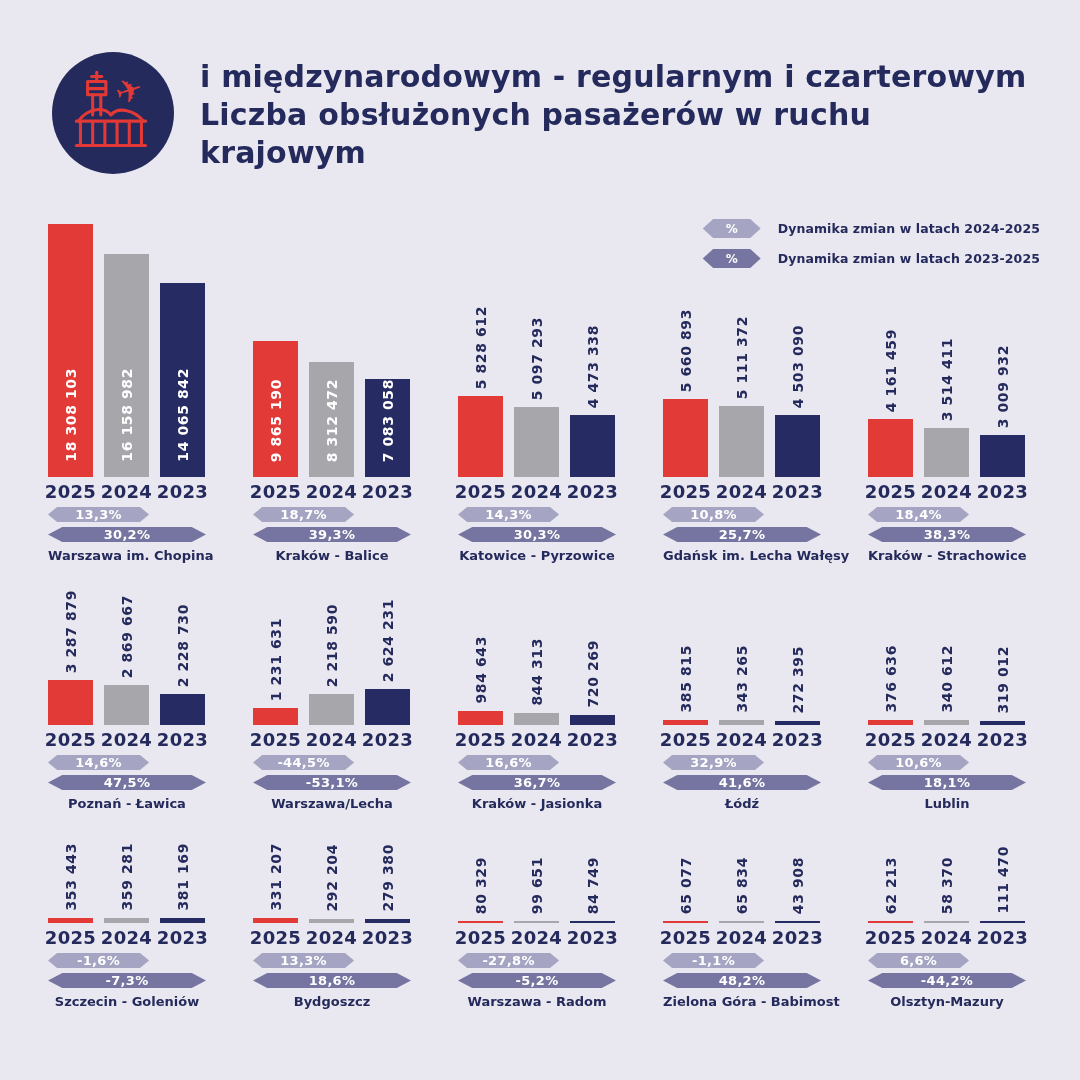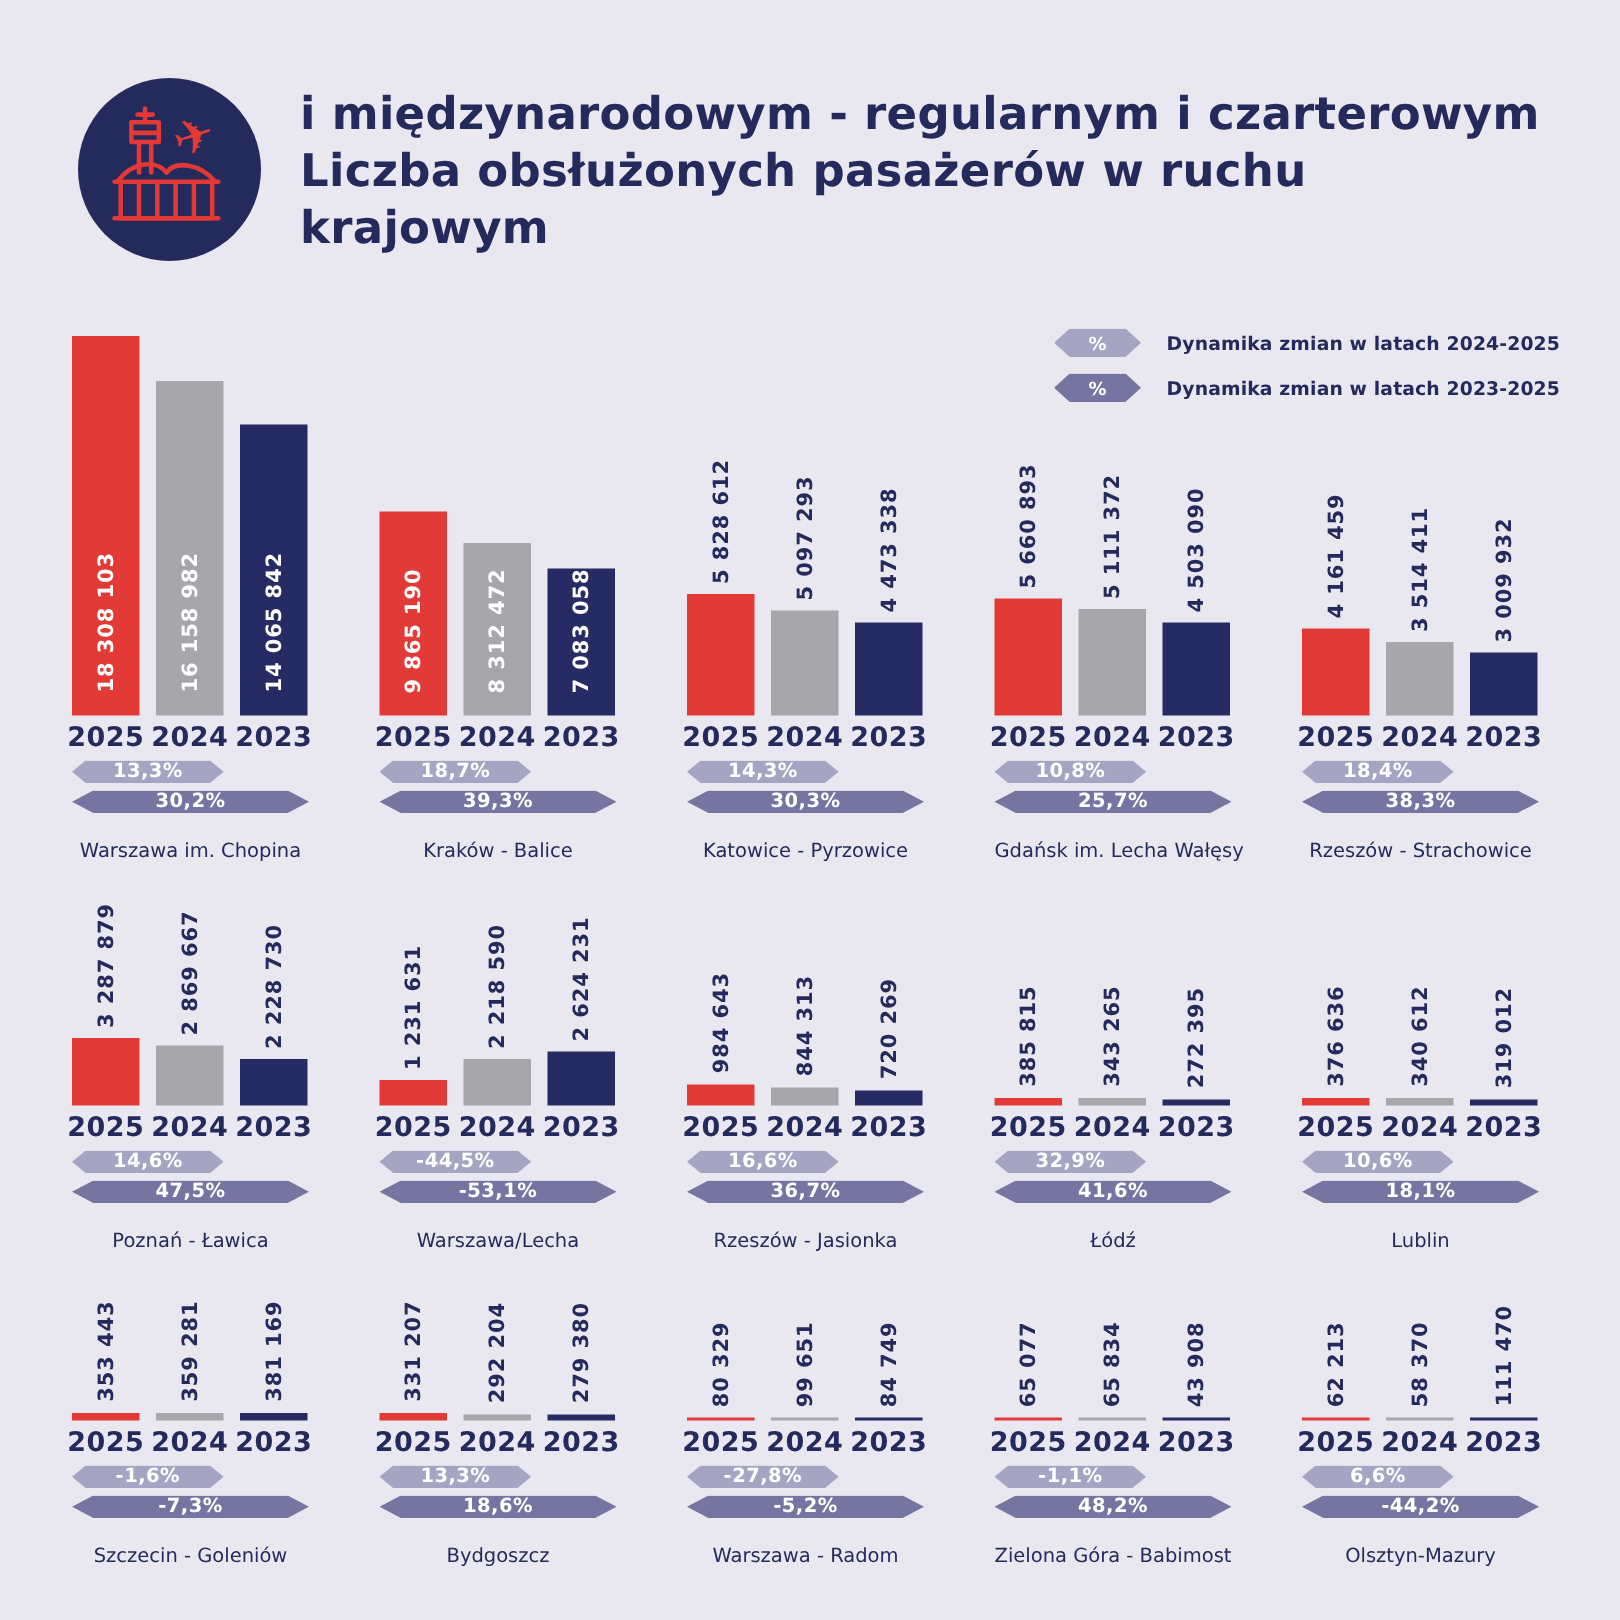--- a/index.html
+++ b/index.html
@@ -41,21 +41,21 @@
   .bar-value.outside{color:#252a5c;margin-bottom:7px;}
   .inside-holder{position:absolute;bottom:15px;left:0;width:100%;display:flex;justify-content:center;}
   .bar-value.inside{color:#ffffff;}
   .years-row{display:flex;gap:11px;margin-top:4px;}
   .year-label{width:45px;display:flex;justify-content:center;font-size:18px;font-weight:bold;letter-spacing:0.3px;}
   .arrow{height:15px;margin-top:5px;display:flex;align-items:center;justify-content:center;
     color:#fff;font-size:13px;font-weight:bold;letter-spacing:0.3px;
     clip-path:polygon(0 50%,9% 0,91% 0,100% 50%,91% 100%,9% 100%);}
   .arrow.light{width:64%;background:#a5a5c3;}
   .arrow.dark{width:100%;background:#7675a1;}
-  .airport-name{font-size:13px;font-weight:normal;text-align:center;margin-top:18px;white-space:nowrap;}
+  .airport-name{font-size:13px;font-weight:bold;text-align:center;margin-top:6px;white-space:nowrap;}
 </style>
 </head>
 <body>
 
 <div class="header">
   <div class="logo">
     <svg viewBox="0 0 120 120">
       <circle cx="60" cy="60" r="60" fill="#252a5c"></circle>
       <g fill="none" stroke="#e23936" stroke-width="3" stroke-linecap="round" stroke-linejoin="round">
         <line x1="44" y1="20" x2="44" y2="29"></line>
@@ -223,21 +223,21 @@
           <div class="bar" style="height: 42px; background: rgb(39, 43, 99);"></div>
         </div>
       </div>
       <div class="years-row">
         <div class="year-label">2025</div>
         <div class="year-label">2024</div>
         <div class="year-label">2023</div>
       </div>
       <div class="arrow light">18,4%</div>
       <div class="arrow dark">38,3%</div>
-      <div class="airport-name">Rzeszów - Strachowice</div>
+      <div class="airport-name">Kraków - Strachowice</div>
     </div>
   </div>
 <div class="row-charts" id="row1">
     <div class="chart-cell">
       <div class="bars-area">
         <div class="bar-wrap">
           <span class="bar-value outside">3 287 879</span>
           <div class="bar" style="height: 45px; background: rgb(226, 58, 55);"></div>
         </div>
         <div class="bar-wrap">
@@ -297,21 +297,21 @@
           <div class="bar" style="height: 10px; background: rgb(39, 43, 99);"></div>
         </div>
       </div>
       <div class="years-row">
         <div class="year-label">2025</div>
         <div class="year-label">2024</div>
         <div class="year-label">2023</div>
       </div>
       <div class="arrow light">16,6%</div>
       <div class="arrow dark">36,7%</div>
-      <div class="airport-name">Rzeszów - Jasionka</div>
+      <div class="airport-name">Kraków - Jasionka</div>
     </div>
     <div class="chart-cell">
       <div class="bars-area">
         <div class="bar-wrap">
           <span class="bar-value outside">385 815</span>
           <div class="bar" style="height: 5px; background: rgb(226, 58, 55);"></div>
         </div>
         <div class="bar-wrap">
           <span class="bar-value outside">343 265</span>
           <div class="bar" style="height: 5px; background: rgb(167, 166, 171);"></div>

